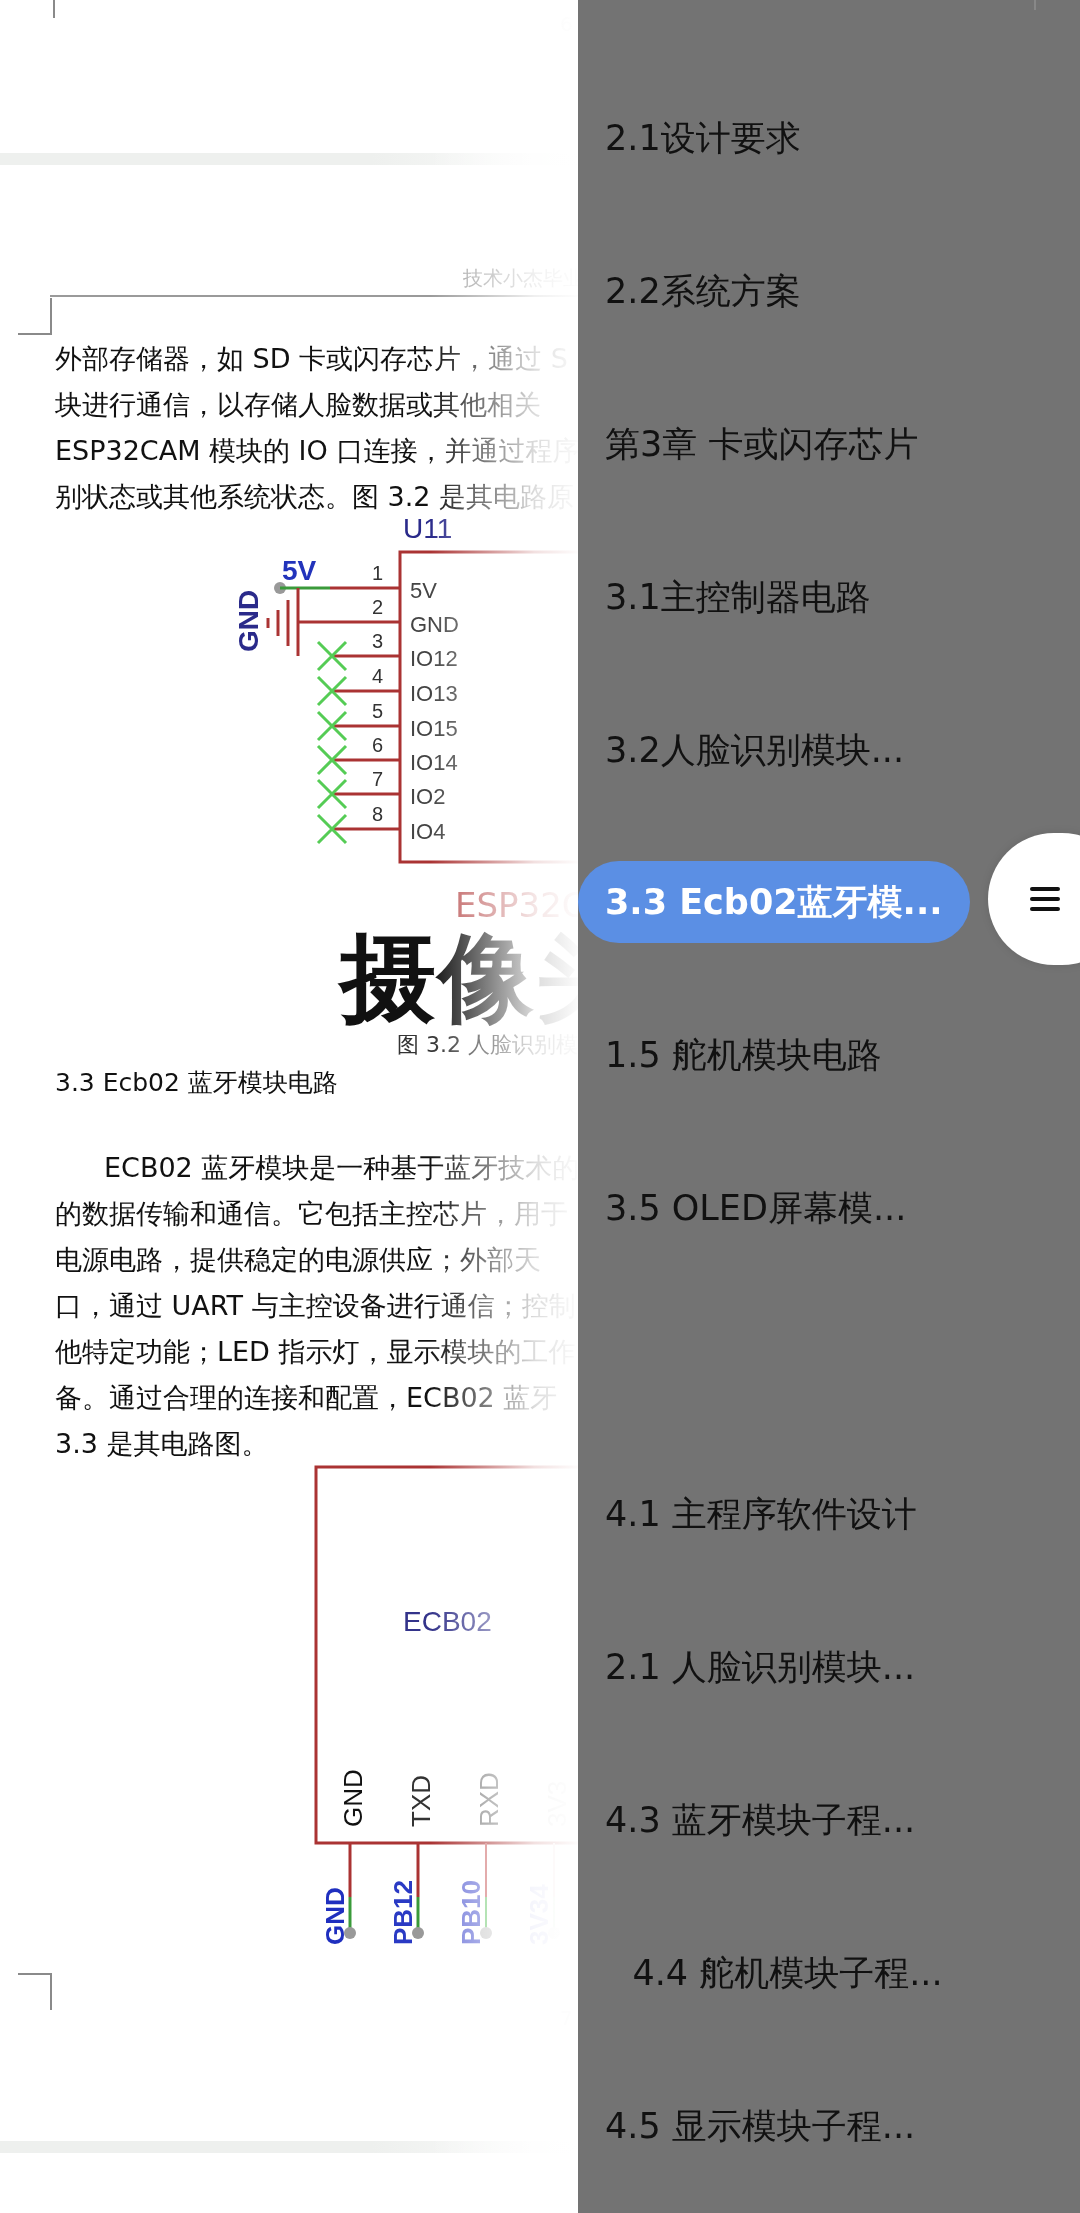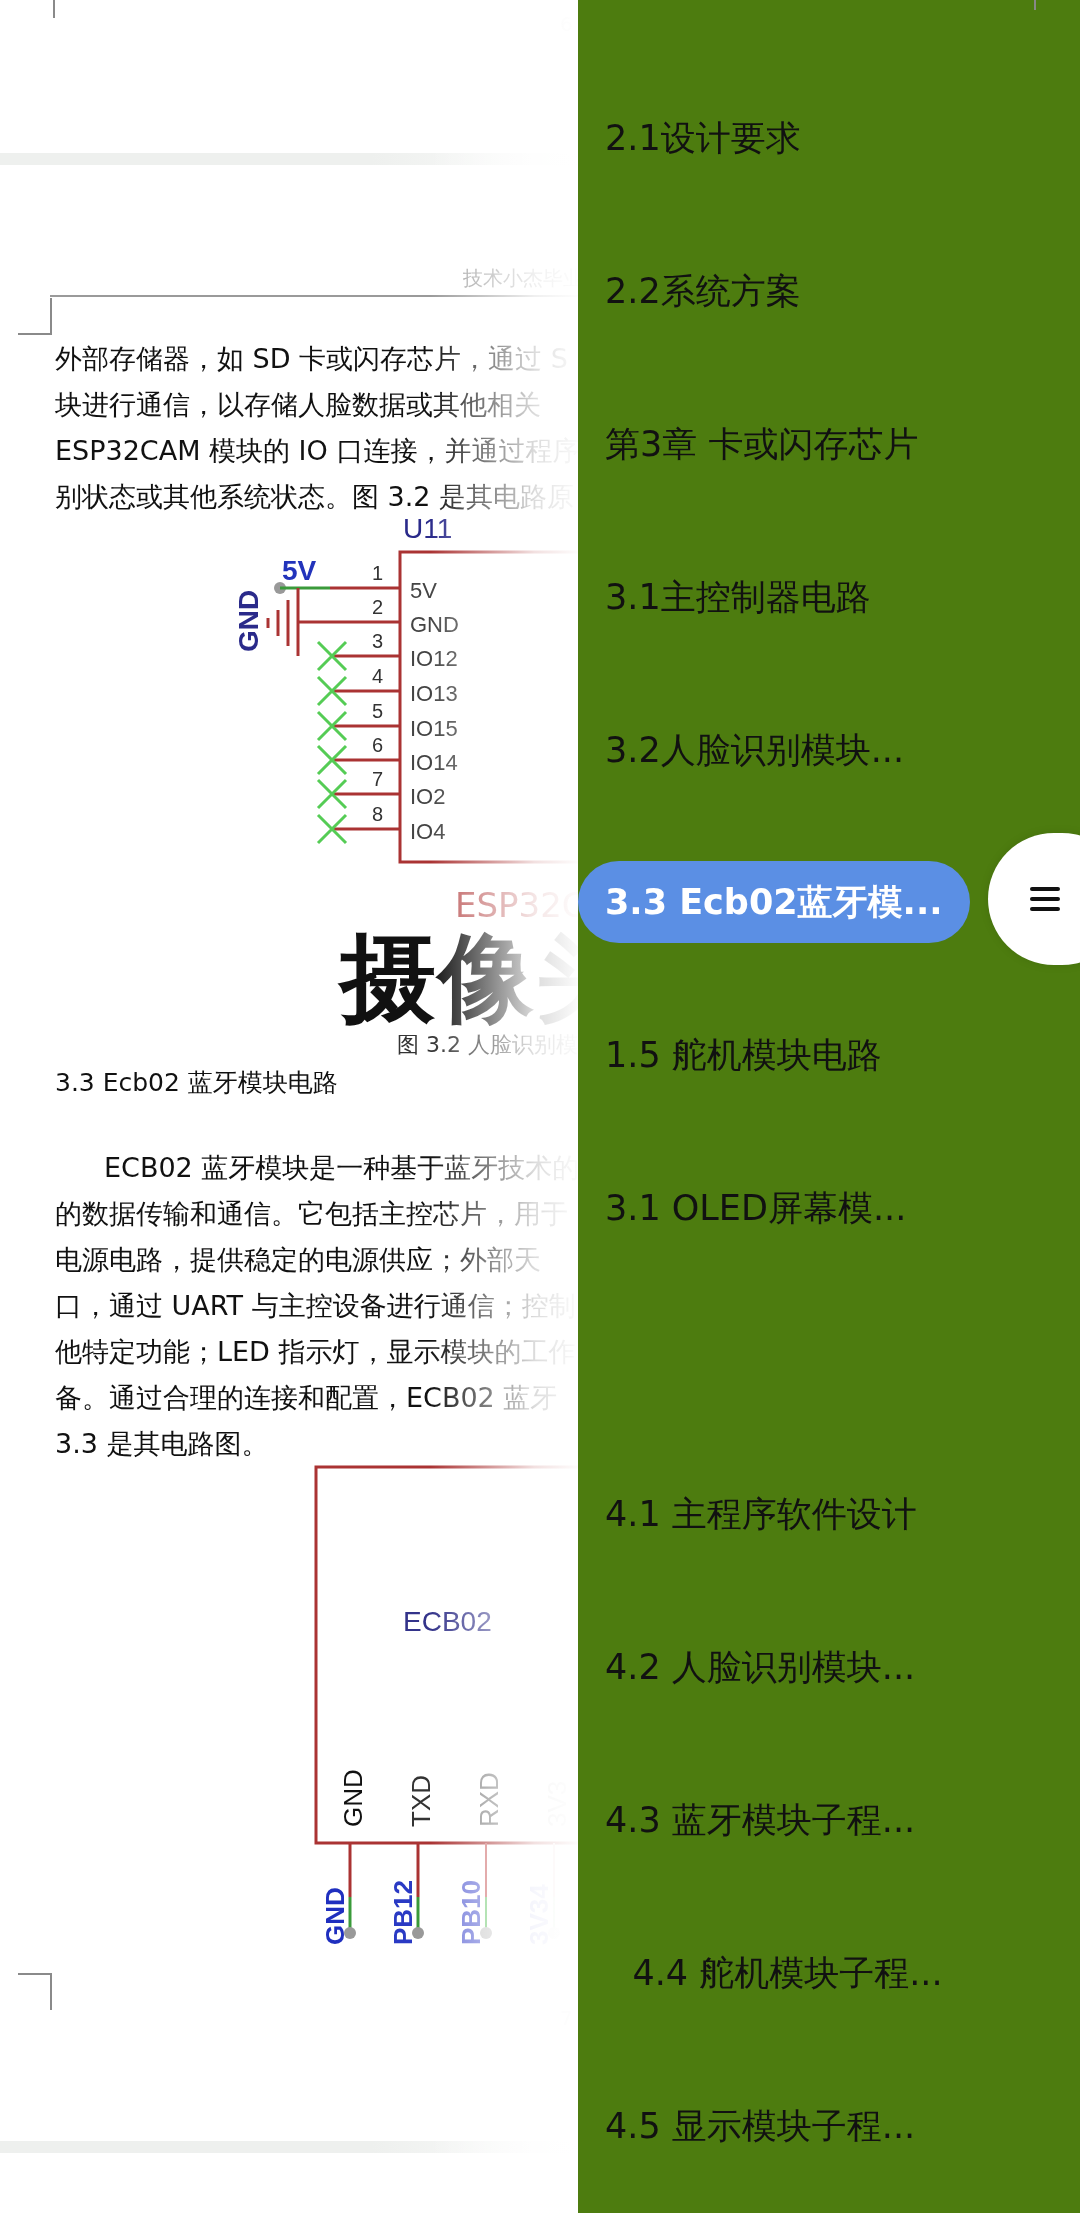--- a/index.html
+++ b/index.html
@@ -24,21 +24,21 @@
   .header-text { position:absolute; left:463px; top:265px; font-size:20px; color:#9a9a9a; white-space:nowrap; }
   .header-rule { position:absolute; left:50px; top:295px; width:560px; height:2px; background:#9a9a9a; }
   .para { position:absolute; left:55px; width:560px; font-size:27px; line-height:46px; color:#111; white-space:nowrap; }
   .para div { white-space:nowrap; }
   .heading { position:absolute; left:55px; font-size:25px; color:#111; white-space:nowrap; }
   .caption { position:absolute; font-size:22px; color:#333; white-space:nowrap; }
   .big-label { position:absolute; left:340px; top:915px; font-size:96px; font-weight:bold; color:#111; white-space:nowrap; letter-spacing:2px; }
   .esp-label { position:absolute; left:455px; top:885px; font-size:34px; color:#b55; white-space:nowrap; }
 
   
-  .toc { position:absolute; left:578px; top:0; width:502px; height:2213px; background:#4d7c0f; z-index:10; }
+  .toc { position:absolute; left:578px; top:0; width:502px; height:2213px; background:#737373; z-index:10; }
   .toc-item {
     position:absolute; left:0; width:392px; height:82px; border-radius:41px;
     display:flex; align-items:center; padding-left:27px; box-sizing:border-box;
     font-size:35px; color:#111; white-space:nowrap; overflow:hidden; cursor:pointer;
   }
   .toc-item.active { background:#5b8fe4; color:#ffffff;font-weight:bold; }
   .toc-top-edge { position:absolute; left:1034px; top:0; width:2px; height:10px; background:#888; z-index:11; }
 
   .menu-fab {
     position:absolute; left:988px; top:833px; width:140px; height:132px; border-radius:66px;
@@ -201,27 +201,27 @@
   <div class="toc-item" style="top:709px;">
       <span>3.2人脸识别模块...</span>
     </div>
   <div class="toc-item active" style="top:861px;">
       <span>3.3 Ecb02蓝牙模...</span>
     </div>
   <div class="toc-item" style="top:1014px;">
       <span>1.5 舵机模块电路</span>
     </div>
   <div class="toc-item" style="top:1167px;">
-      <span>3.1 OLED屏幕模...</span>
+      <span>3.5 OLED屏幕模...</span>
     </div>
   <div class="toc-item" style="top:1473px;">
       <span>4.1 主程序软件设计</span>
     </div>
   <div class="toc-item" style="top:1626px;">
-      <span>4.2 人脸识别模块...</span>
+      <span>2.1 人脸识别模块...</span>
     </div>
   <div class="toc-item" style="top:1779px;">
       <span>4.3 蓝牙模块子程...</span>
     </div>
   <div class="toc-item" style="top:1932px;justify-content:center;">
       <span>4.4 舵机模块子程...</span>
     </div>
   <div class="toc-item" style="top:2085px;align-items:center;">
       <span>4.5 显示模块子程...</span>
     </div>

